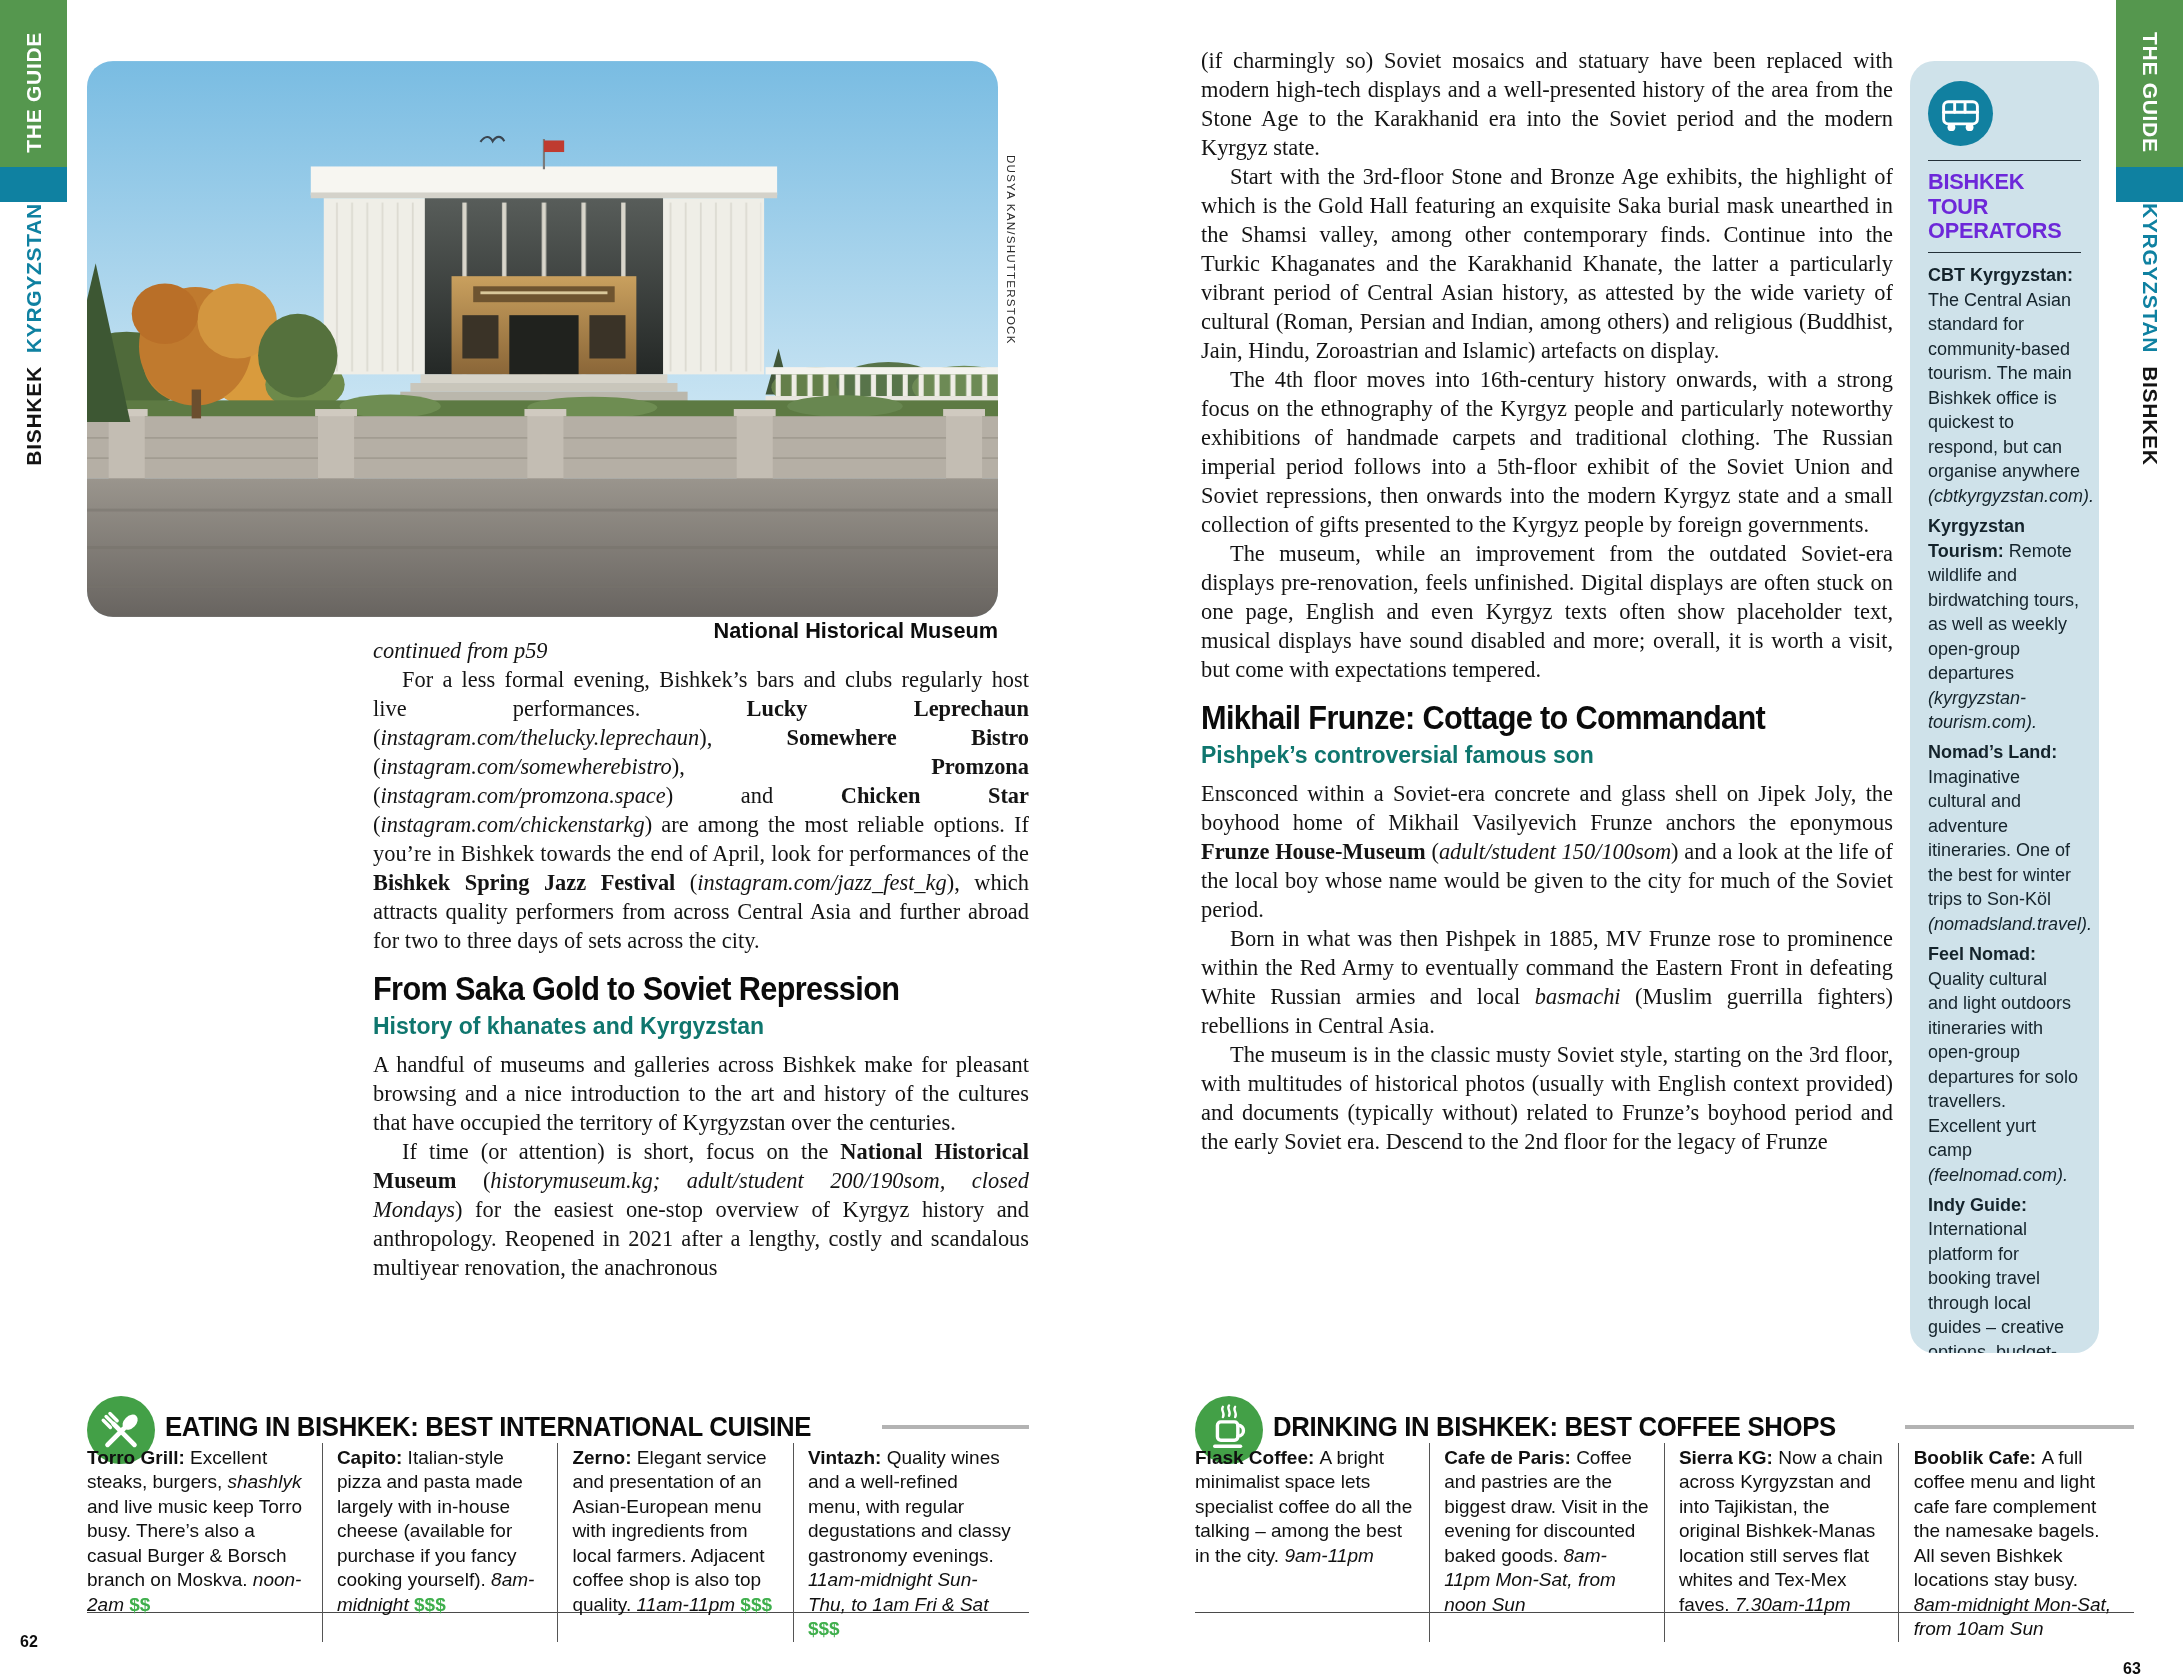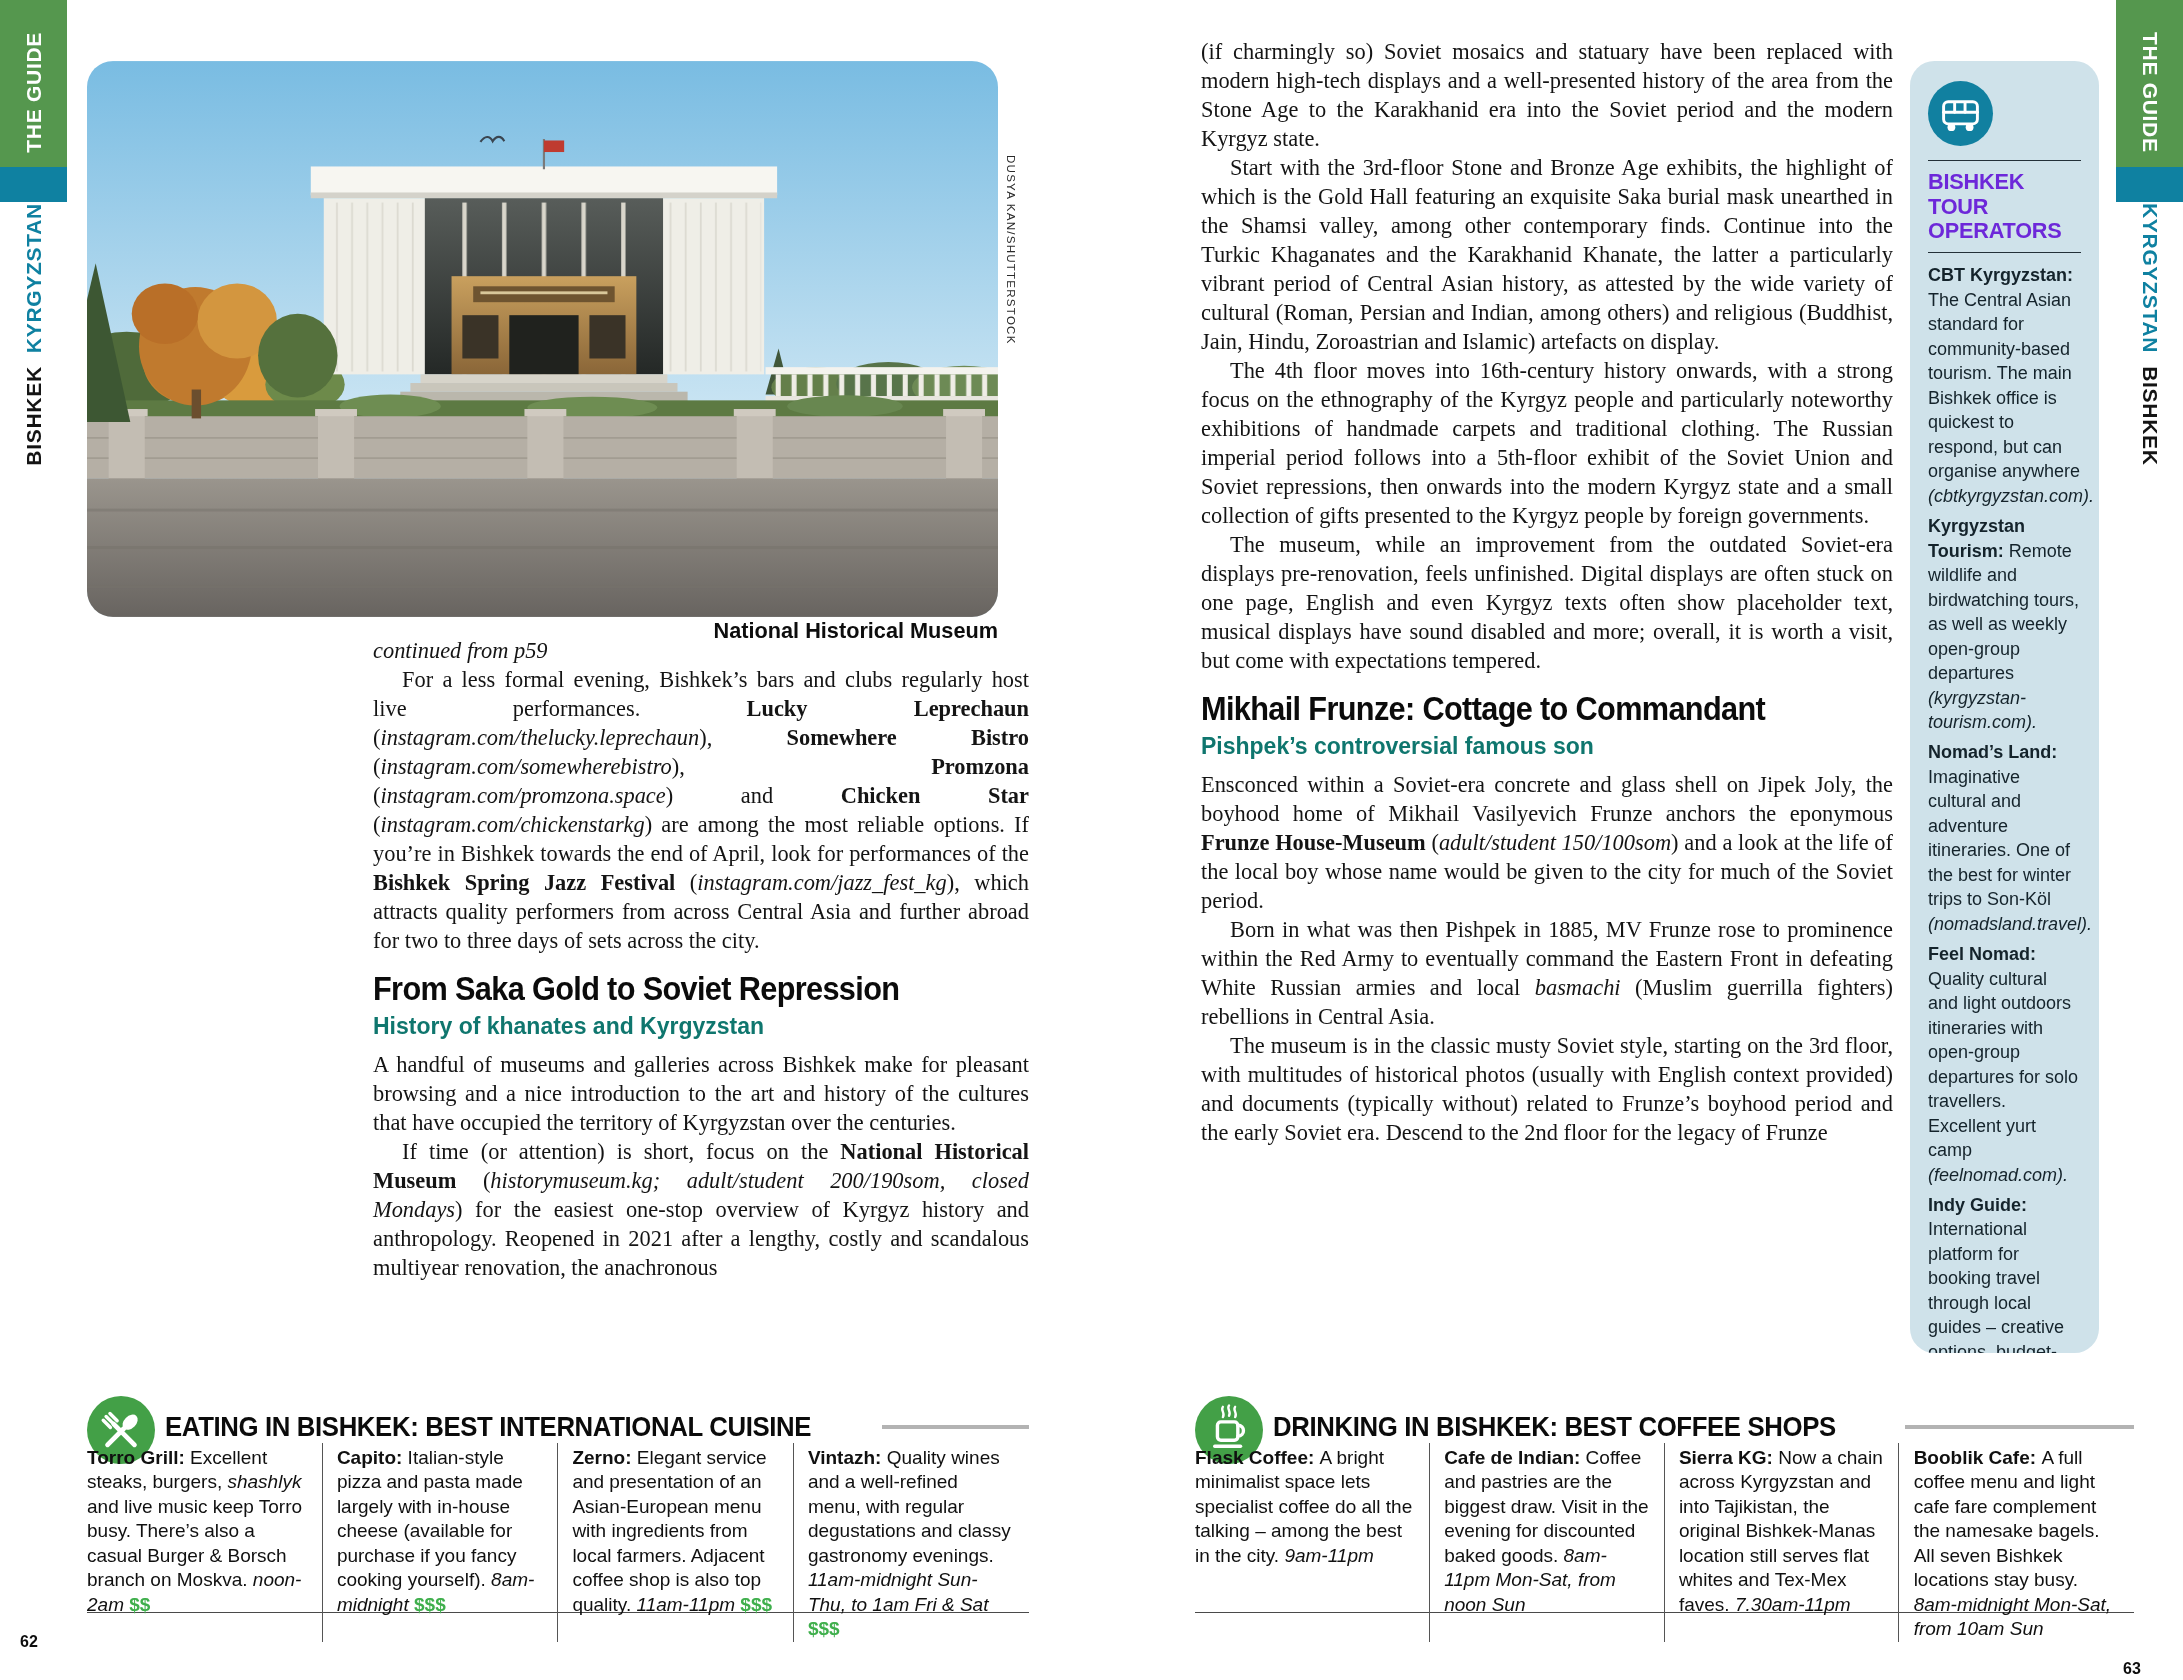--- a/index.html
+++ b/index.html
@@ -192,21 +192,21 @@
 
   <div class="col serif" style="left:373px;top:636px;width:656px;">
     <p class="continued">continued from p59</p>
     <p class="body ind"><span>For a less formal evening, Bishkek’s bars and clubs regularly host live performances. </span><span class="seg-b">Lucky Leprechaun</span><span> (</span><span class="seg-i">instagram.com/thelucky.leprechaun</span><span>), </span><span class="seg-b">Somewhere Bistro</span><span> (</span><span class="seg-i">instagram.com/somewherebistro</span><span>), </span><span class="seg-b">Promzona</span><span> (</span><span class="seg-i">instagram.com/promzona.space</span><span>) and </span><span class="seg-b">Chicken Star</span><span> (</span><span class="seg-i">instagram.com/chickenstarkg</span><span>) are among the most reliable options. If you’re in Bishkek towards the end of April, look for performances of the </span><span class="seg-b">Bishkek Spring Jazz Festival</span><span> (</span><span class="seg-i">instagram.com/jazz_fest_kg</span><span>), which attracts quality performers from across Central Asia and further abroad for two to three days of sets across the city.</span></p>
     <h2 class="story">From Saka Gold to Soviet Repression</h2>
     <h3 class="story">History of khanates and Kyrgyzstan</h3>
     <p class="body"><span>A handful of museums and galleries across Bishkek make for pleasant browsing and a nice introduction to the art and history of the cultures that have occupied the territory of Kyrgyzstan over the centuries.</span></p>
     <p class="body ind"><span>If time (or attention) is short, focus on the </span><span class="seg-b">National Historical Museum</span><span> (</span><span class="seg-i">historymuseum.kg; adult/student 200/190som, closed Mondays</span><span>) for the easiest one-stop overview of Kyrgyz history and anthropology. Reopened in 2021 after a lengthy, costly and scandalous multiyear renovation, the anachronous</span></p>
   </div>
 
-  <div class="col serif" style="left:1201px;top:37px;width:692px;">
+  <div class="col serif" style="left:1201px;top:46px;width:692px;">
     <p class="body"><span>(if charmingly so) Soviet mosaics and statuary have been replaced with modern high-tech displays and a well-presented history of the area from the Stone Age to the Karakhanid era into the Soviet period and the modern Kyrgyz state.</span></p>
     <p class="body ind"><span>Start with the 3rd-floor Stone and Bronze Age exhibits, the highlight of which is the Gold Hall featuring an exquisite Saka burial mask unearthed in the Shamsi valley, among other contemporary finds. Continue into the Turkic Khaganates and the Karakhanid Khanate, the latter a particularly vibrant period of Central Asian history, as attested by the wide variety of cultural (Roman, Persian and Indian, among others) and religious (Buddhist, Jain, Hindu, Zoroastrian and Islamic) artefacts on display.</span></p>
     <p class="body ind"><span>The 4th floor moves into 16th-century history onwards, with a strong focus on the ethnography of the Kyrgyz people and particularly noteworthy exhibitions of handmade carpets and traditional clothing. The Russian imperial period follows into a 5th-floor exhibit of the Soviet Union and Soviet repressions, then onwards into the modern Kyrgyz state and a small collection of gifts presented to the Kyrgyz people by foreign governments.</span></p>
     <p class="body ind"><span>The museum, while an improvement from the outdated Soviet-era displays pre-renovation, feels unfinished. Digital displays are often stuck on one page, English and even Kyrgyz texts often show placeholder text, musical displays have sound disabled and more; overall, it is worth a visit, but come with expectations tempered.</span></p>
     <h2 class="story">Mikhail Frunze: Cottage to Commandant</h2>
     <h3 class="story">Pishpek’s controversial famous son</h3>
     <p class="body"><span>Ensconced within a Soviet-era concrete and glass shell on Jipek Joly, the boyhood home of Mikhail Vasilyevich Frunze anchors the eponymous </span><span class="seg-b">Frunze House-Museum</span><span> (</span><span class="seg-i">adult/student 150/100som</span><span>) and a look at the life of the local boy whose name would be given to the city for much of the Soviet period.</span></p>
     <p class="body ind"><span>Born in what was then Pishpek in 1885, MV Frunze rose to prominence within the Red Army to eventually command the Eastern Front in defeating White Russian armies and local </span><span class="seg-i">basmachi</span><span> (Muslim guerrilla fighters) rebellions in Central Asia.</span></p>
     <p class="body ind"><span>The museum is in the classic musty Soviet style, starting on the 3rd floor, with multitudes of historical photos (usually with English context provided) and documents (typically without) related to Frunze’s boyhood period and the early Soviet era. Descend to the 2nd floor for the legacy of Frunze</span></p>
   </div>
@@ -266,21 +266,21 @@
         <rect x="33" y="38" width="30" height="27" rx="5" stroke-width="5"></rect>
         <path d="M63,43 c11,0 11,16 0,16" stroke-width="5"></path>
         <line x1="29" y1="74" x2="67" y2="74" stroke-width="5"></line>
       </g>
     </svg>
   </div>
   <div class="sec-title" style="left:1273px;top:1411px;">DRINKING IN BISHKEK: BEST COFFEE SHOPS</div>
   <div class="sec-rule" style="left:1905px;top:1425px;width:229px;"></div>
   <div class="cols" style="left:1195px;top:1443px;width:939px;height:169px;">
     <div class="cell"><span class="seg-b">Flask Coffee: </span><span>A bright minimalist space lets specialist coffee do all the talking – among the best in the city. </span><span class="seg-i">9am-11pm</span></div>
-    <div class="cell"><span class="seg-b">Cafe de Indian: </span><span>Coffee and pastries are the biggest draw. Visit in the evening for discounted baked goods. </span><span class="seg-i">8am-11pm Mon-Sat, from noon Sun</span></div>
+    <div class="cell"><span class="seg-b">Cafe de Paris: </span><span>Coffee and pastries are the biggest draw. Visit in the evening for discounted baked goods. </span><span class="seg-i">8am-11pm Mon-Sat, from noon Sun</span></div>
     <div class="cell"><span class="seg-b">Sierra KG: </span><span>Now a chain across Kyrgyzstan and into Tajikistan, the original Bishkek-Manas location still serves flat whites and Tex-Mex faves. </span><span class="seg-i">7.30am-11pm</span></div>
     <div class="cell"><span class="seg-b">Booblik Cafe: </span><span>A full coffee menu and light cafe fare complement the namesake bagels. All seven Bishkek locations stay busy. </span><span class="seg-i">8am-midnight Mon-Sat, from 10am Sun</span></div>
   </div>
 
   <div class="pagenum" style="left:20px;top:1633px;">62</div>
   <div class="pagenum" style="left:2123px;top:1633px;margin-top:27px;">63</div>
 
 </div>
 
 

